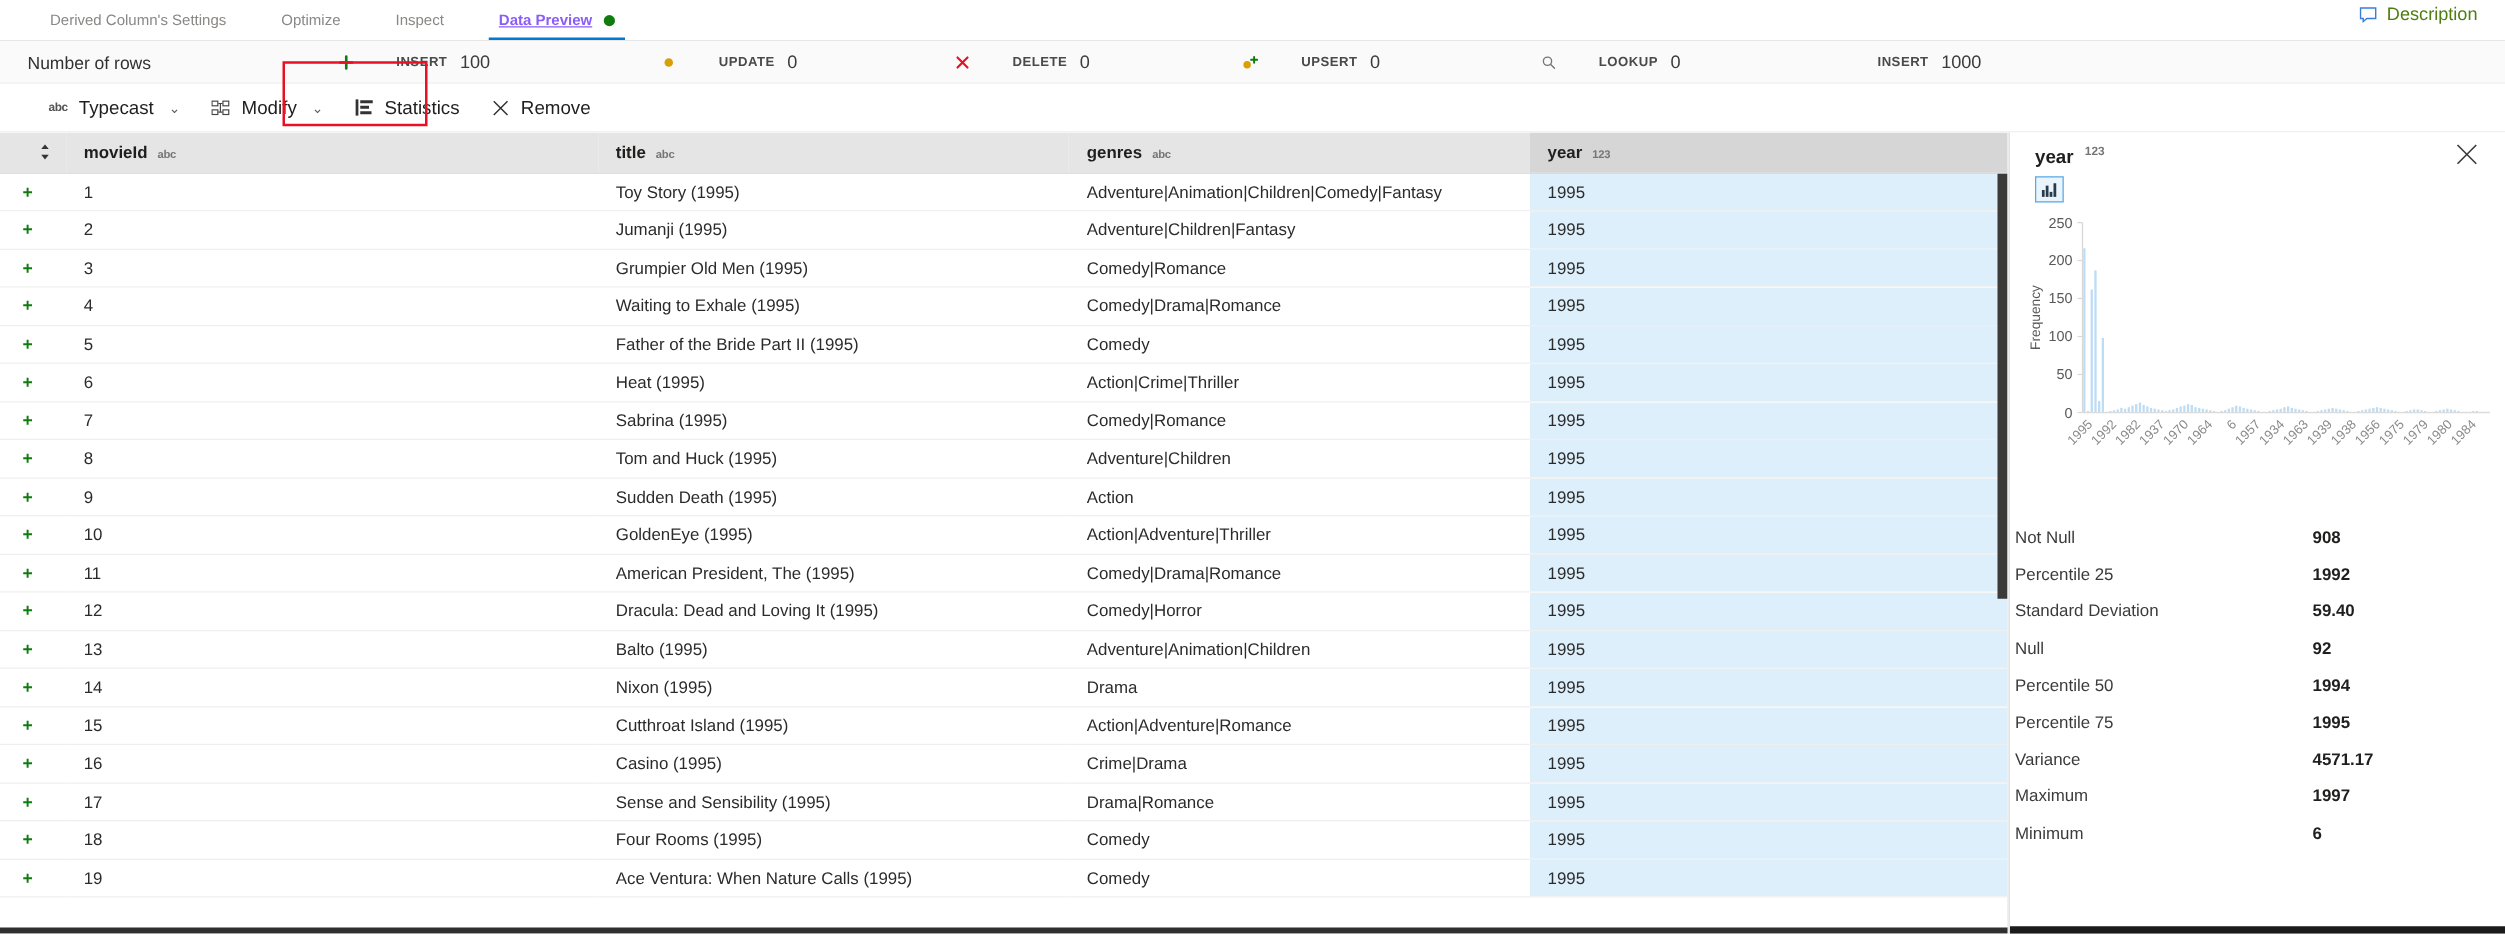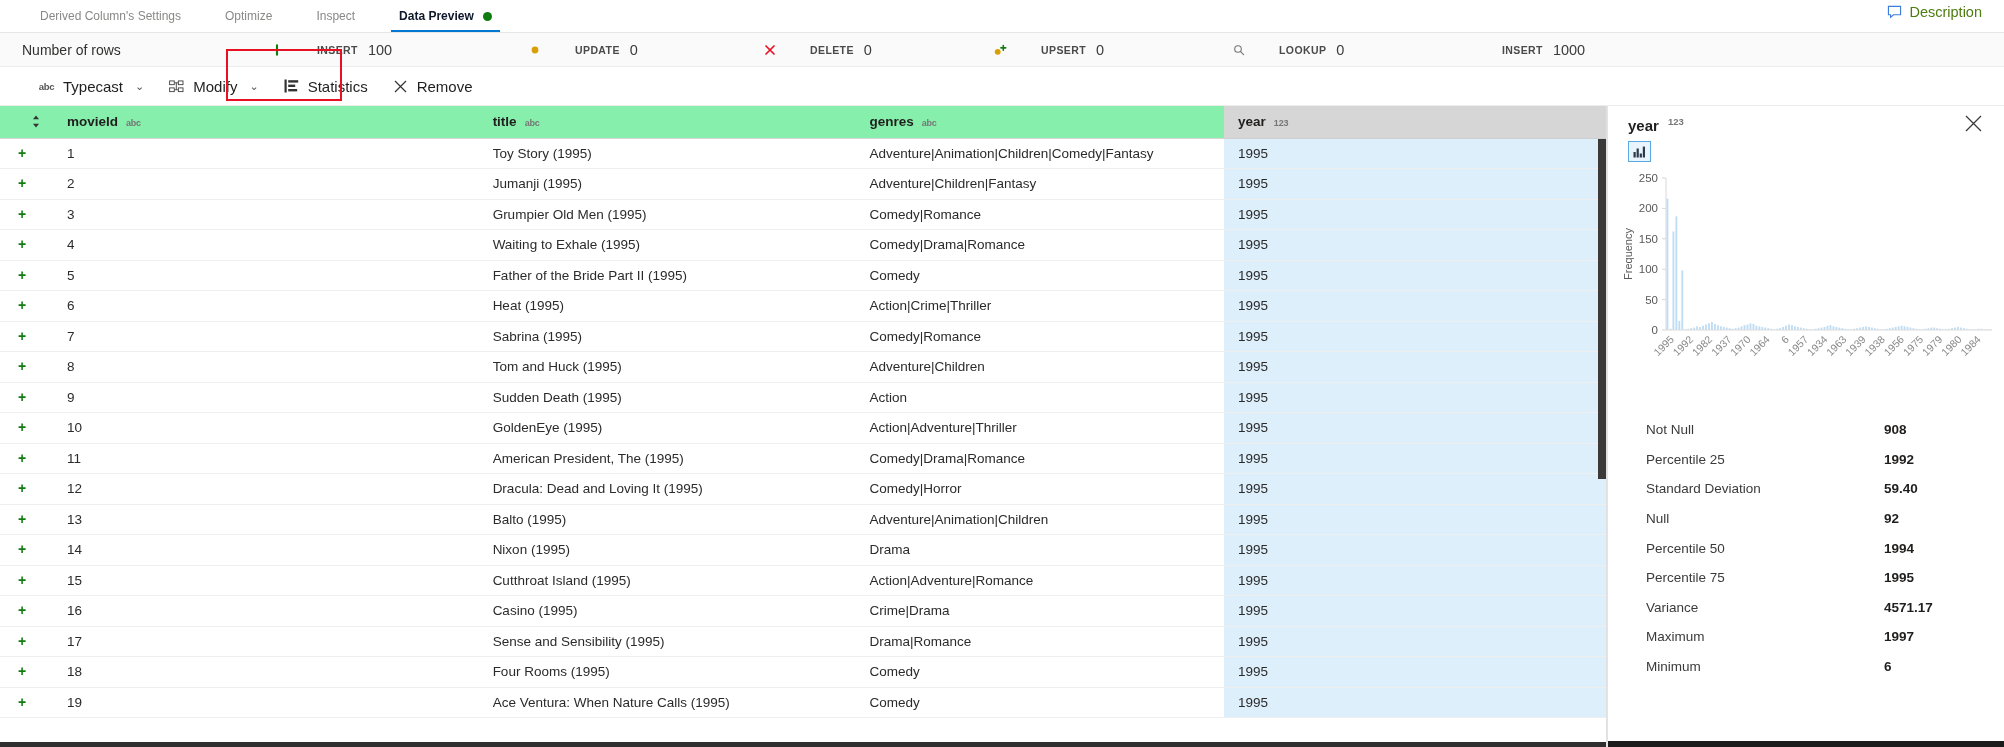--- a/index.html
+++ b/index.html
@@ -34,21 +34,21 @@
     position: relative;
     height: 32px;
     display: flex;
     align-items: center;
     padding: 0 22px;
     font-size: 12px;
     color: #8a8886;
     cursor: pointer;
     white-space: nowrap;
   }
-  .tab.active { color: #0f172a; font-weight: 600; }
+  .tab.active { color: #8b5cf6; font-weight: 600; text-decoration: underline; }
   .tab.active::after {
     content: "";
     position: absolute;
     left: 14px; right: 14px; bottom: 0;
     height: 2.5px;
     background: #0078d4;
   }
   .tab .dot {
     width: 9px; height: 9px;
     border-radius: 50%;
@@ -172,21 +172,21 @@
   .grid-table col.c-year  { width: 375px; }
 
   .grid-table thead th {
     height: 32px;
     font-size: 13.5px;
     font-weight: 600;
     color: #201f1e;
     text-align: left;
     padding: 0 0 0 14px;
     border-bottom: 1px solid #d6d6d6;
-    background: #86efac;
+    background: #e5e5e5;
     vertical-align: middle;
     white-space: nowrap;
   }
   .grid-table thead th.year-h {
     background: #d6d6d6;
     border-bottom: 1px solid #cfcfcf;
   }
   .th-in { display: flex; align-items: baseline; gap: 8px; }
   .type-tag {
     font-size: 9px;
@@ -268,22 +268,21 @@
     margin: 2px 0 0 0;
     position: relative;
     height: 245px;
     padding: 6px 10px 0 10px;
   }
   .chart svg { display: block; }
 
   
   .stats-list {
     margin-top: 6px;
-    padding: 0 22px 0 28px;
-    margin-left: 10px;
+    padding: 0 22px 0 4px;
   }
   .stat-row {
     display: flex;
     align-items: center;
     height: 29.6px;
     font-size: 13.5px;
   }
   .stat-label { color: #3b3b3b; flex: 0 0 238px; }
   .stat-value { font-weight: 700; color: #201f1e; }
   .bottom-bar {

